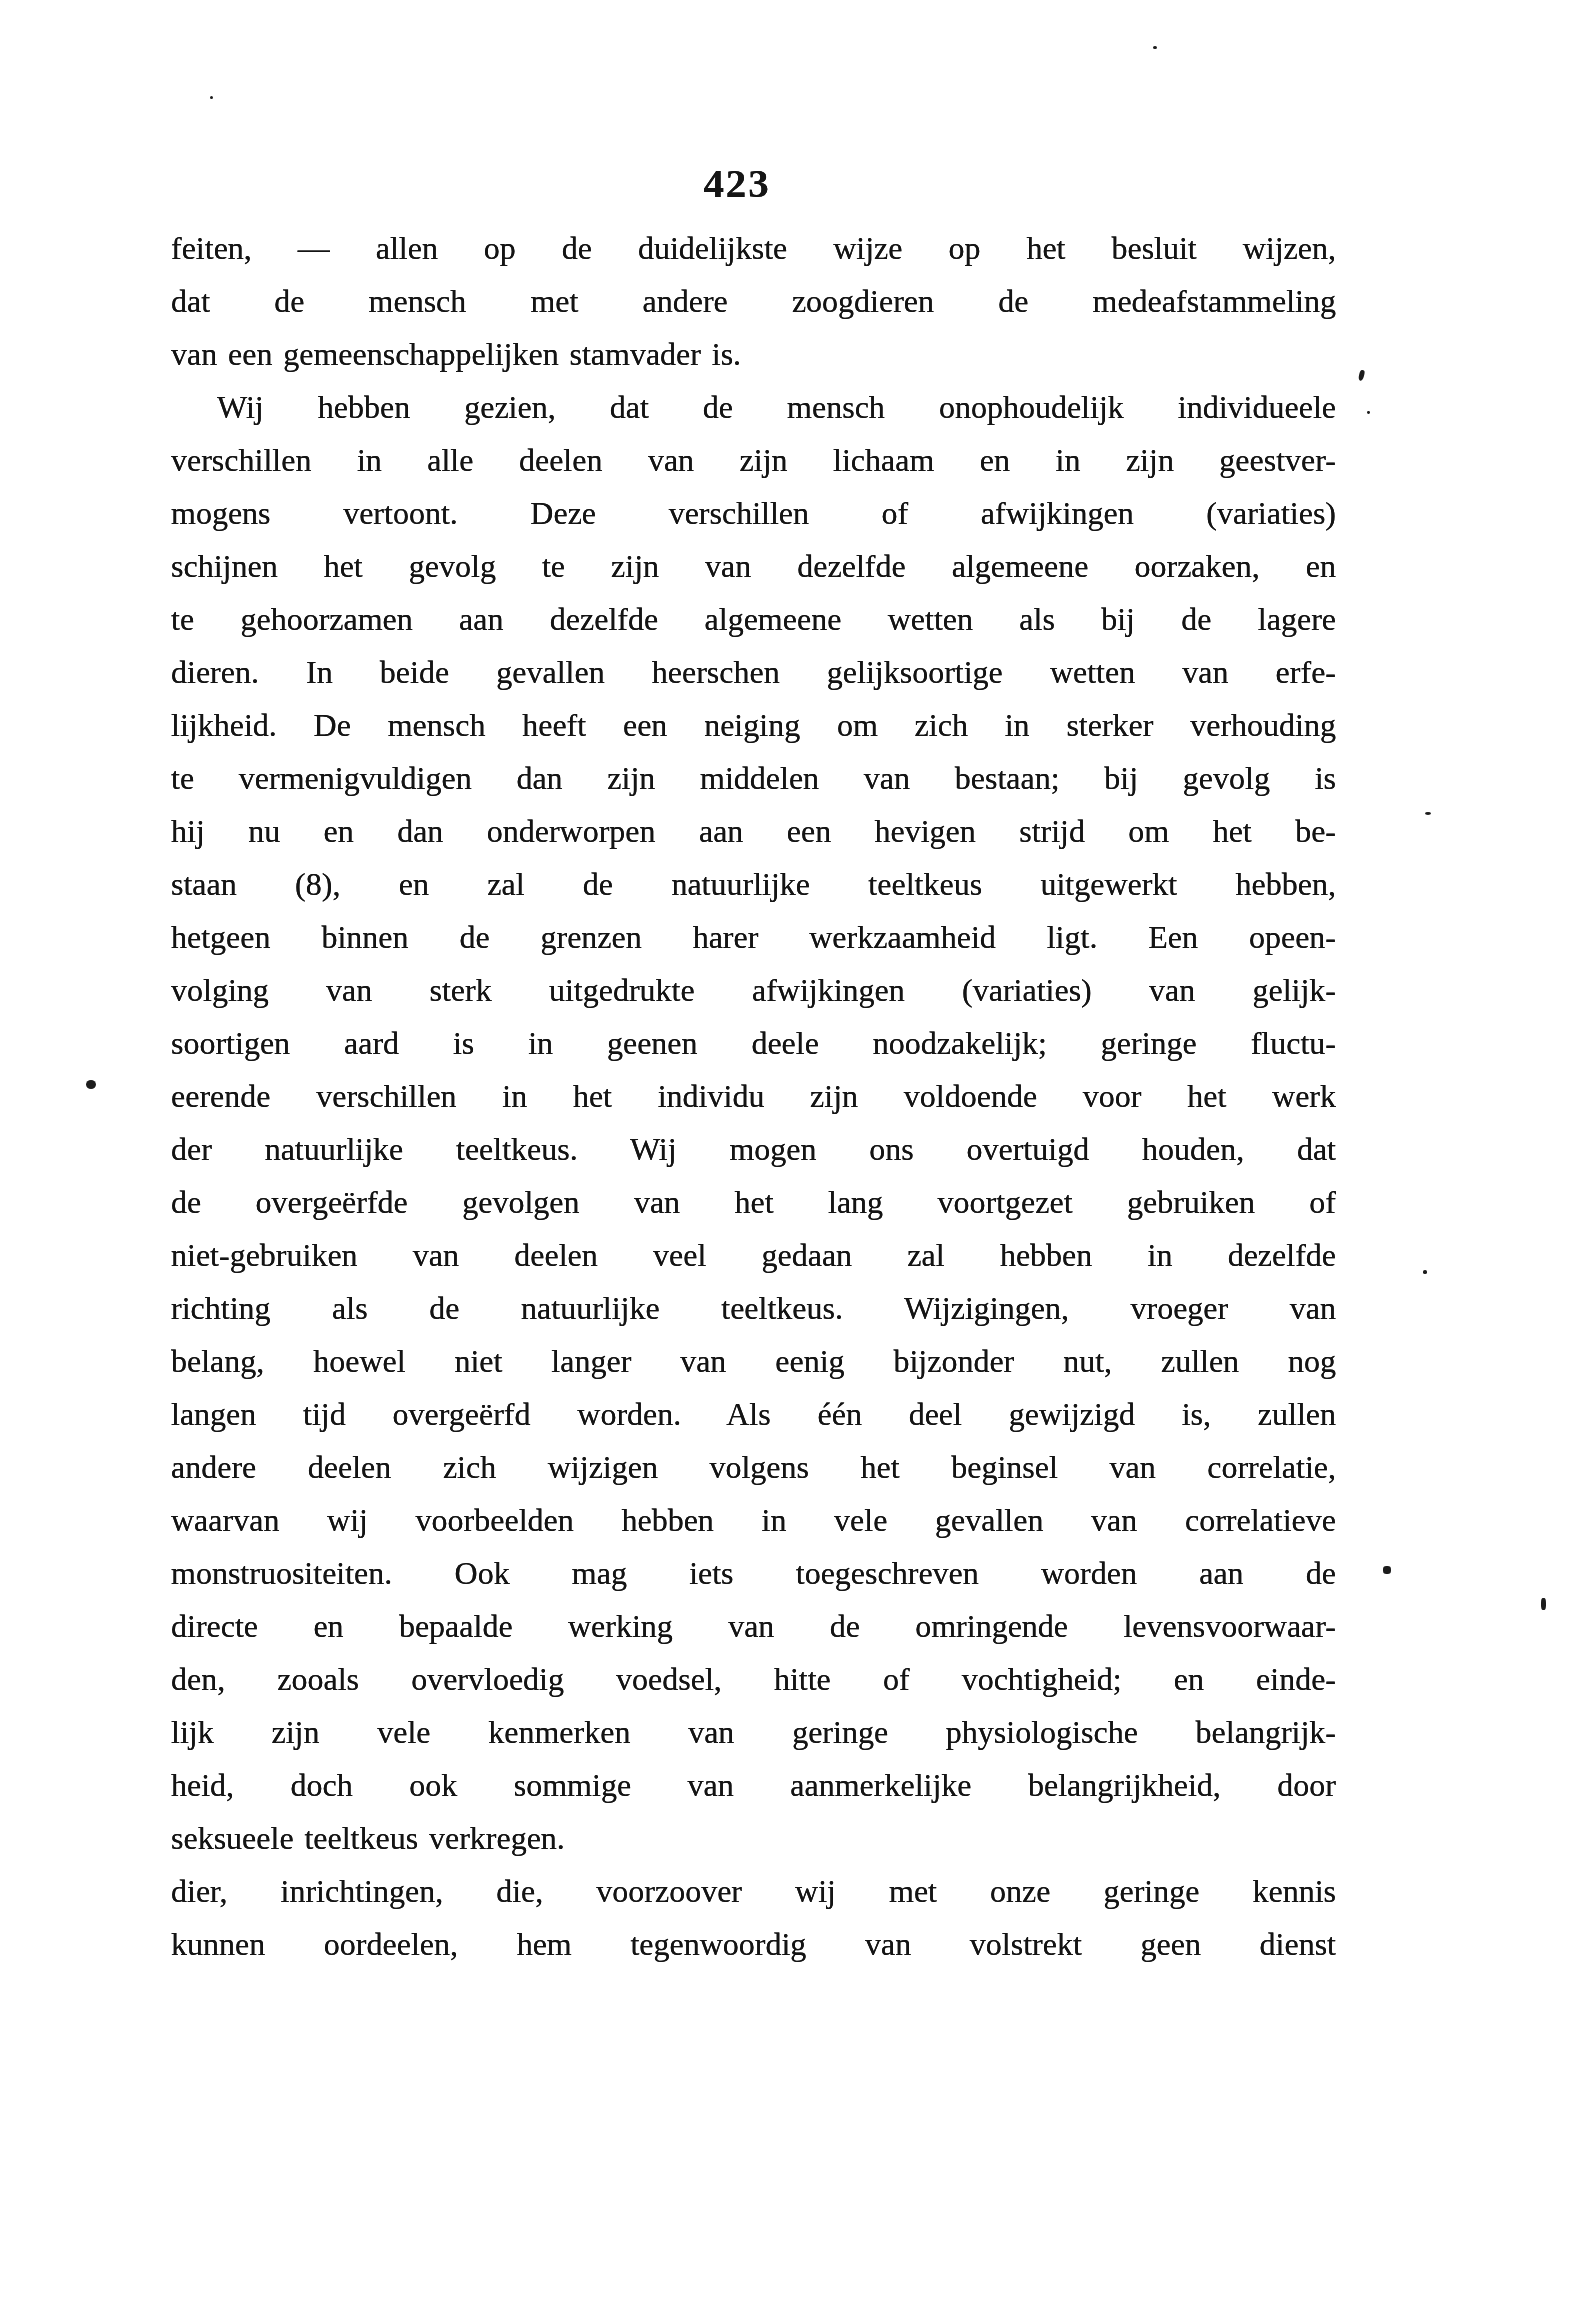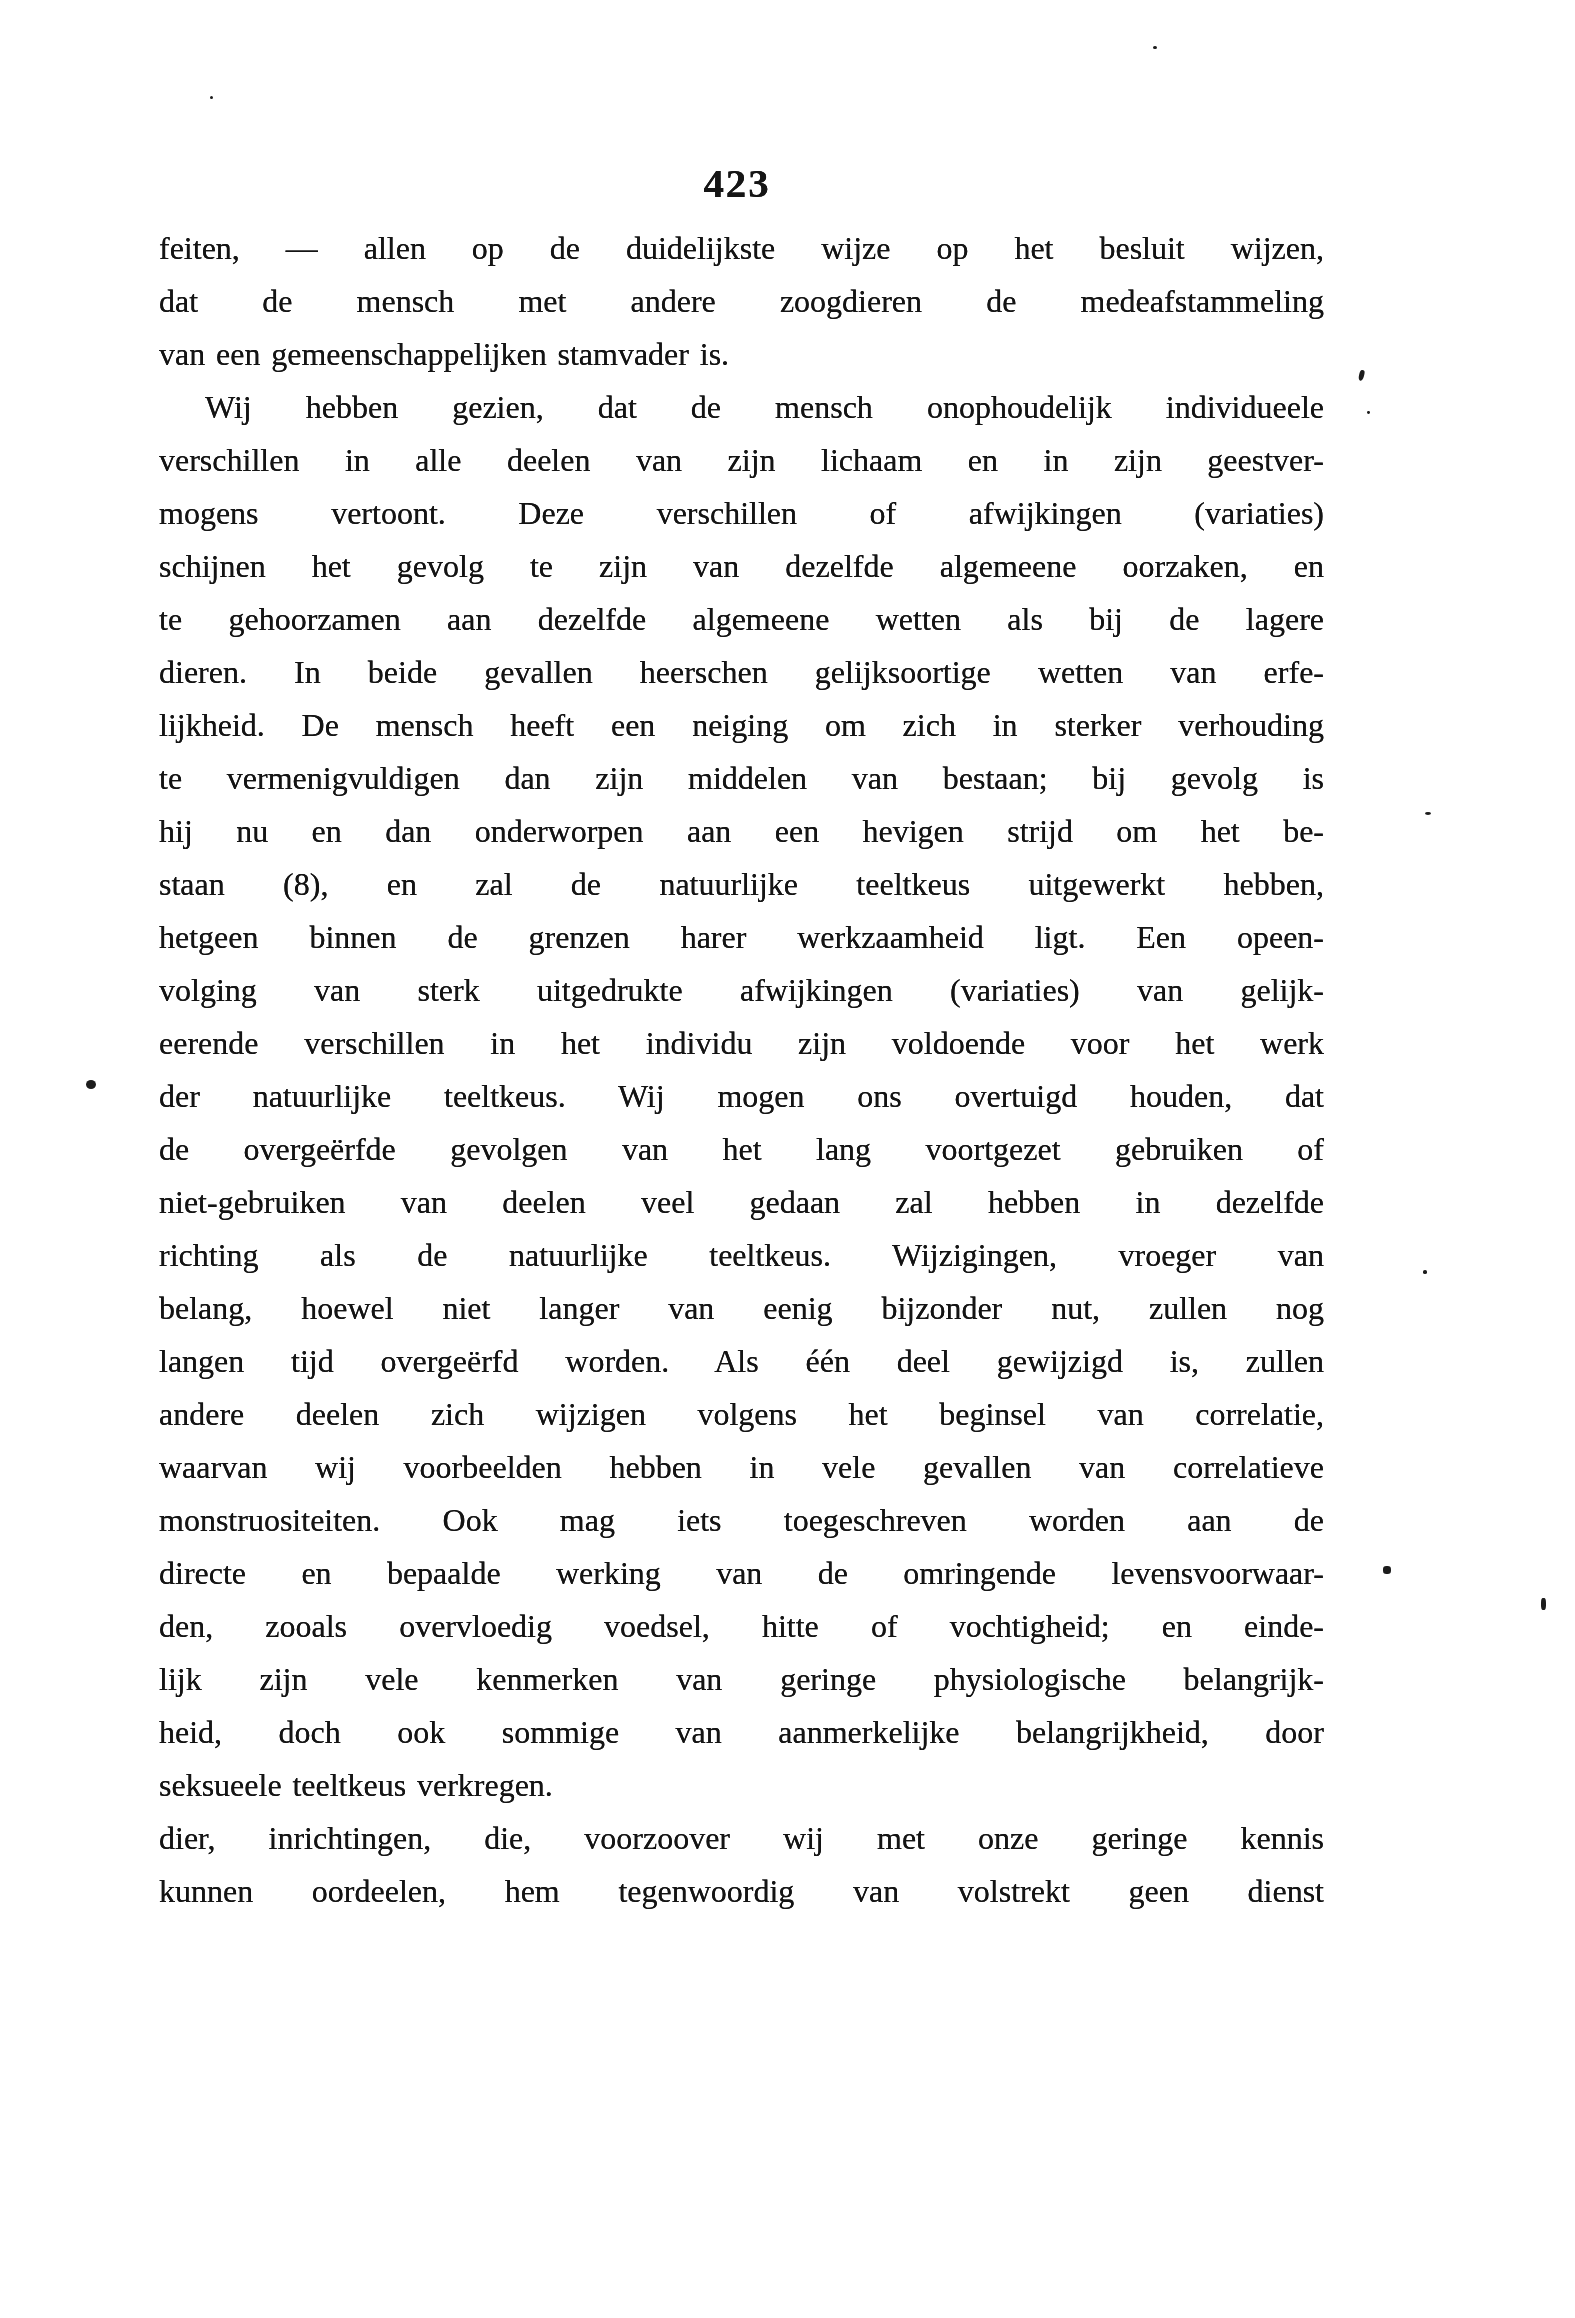--- a/index.html
+++ b/index.html
@@ -25,21 +25,21 @@
     transform: translateX(-50%);
     font-size: 41px;
     font-weight: bold;
     letter-spacing: 1.9px;
     color: #151515;
     text-shadow: 0 0 0.5px #151515;
     white-space: nowrap;
   }
   .text-block {
     position: absolute;
-    left: 159px;
+    left: 171px;
     top: 222px;
     width: 1165px;
     font-size: 32px;
     line-height: 53px;
     color: #141414;
     text-shadow: 0 0 0.5px #141414;
     word-spacing: 2.8px;
   }
   .line {
     text-align: justify;
@@ -84,20 +84,21 @@
       <div class="line">mogens vertoont. Deze verschillen of afwijkingen (variaties)</div>
       <div class="line">schijnen het gevolg te zijn van dezelfde algemeene oorzaken, en</div>
       <div class="line">te gehoorzamen aan dezelfde algemeene wetten als bij de lagere</div>
       <div class="line">dieren. In beide gevallen heerschen gelijksoortige wetten van erfe-</div>
       <div class="line">lijkheid. De mensch heeft een neiging om zich in sterker verhouding</div>
       <div class="line">te vermenigvuldigen dan zijn middelen van bestaan; bij gevolg is</div>
       <div class="line">hij nu en dan onderworpen aan een hevigen strijd om het be-</div>
       <div class="line">staan (8), en zal de natuurlijke teeltkeus uitgewerkt hebben,</div>
       <div class="line">hetgeen binnen de grenzen harer werkzaamheid ligt. Een opeen-</div>
       <div class="line">volging van sterk uitgedrukte afwijkingen (variaties) van gelijk-</div>
+      <div class="line">soortigen aard is in geenen deele noodzakelijk; geringe fluctu-</div>
       <div class="line">eerende verschillen in het individu zijn voldoende voor het werk</div>
       <div class="line">der natuurlijke teeltkeus. Wij mogen ons overtuigd houden, dat</div>
       <div class="line">de overgeërfde gevolgen van het lang voortgezet gebruiken of</div>
       <div class="line">niet-gebruiken van deelen veel gedaan zal hebben in dezelfde</div>
       <div class="line">richting als de natuurlijke teeltkeus. Wijzigingen, vroeger van</div>
       <div class="line">belang, hoewel niet langer van eenig bijzonder nut, zullen nog</div>
       <div class="line">langen tijd overgeërfd worden. Als één deel gewijzigd is, zullen</div>
       <div class="line">andere deelen zich wijzigen volgens het beginsel van correlatie,</div>
       <div class="line">waarvan wij voorbeelden hebben in vele gevallen van correlatieve</div>
       <div class="line">monstruositeiten. Ook mag iets toegeschreven worden aan de</div>

